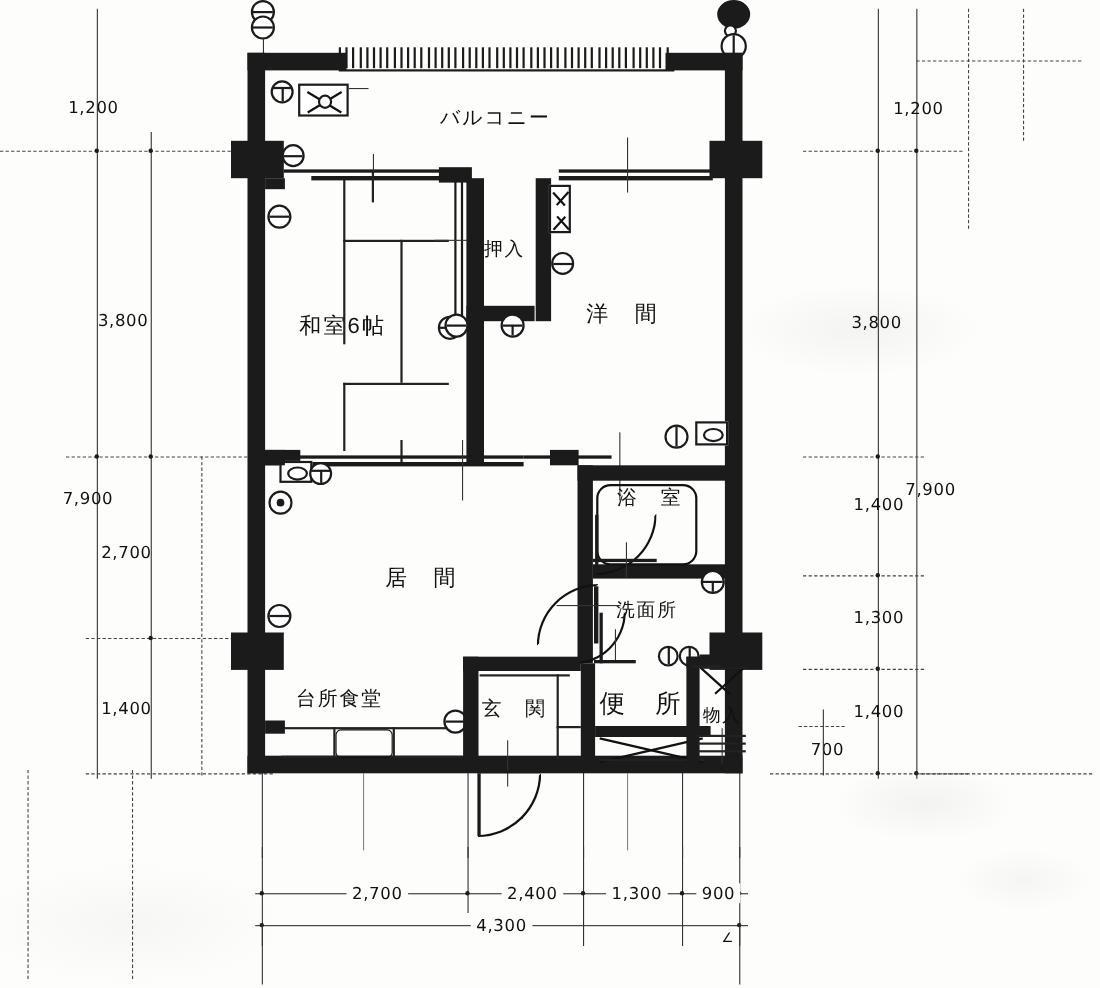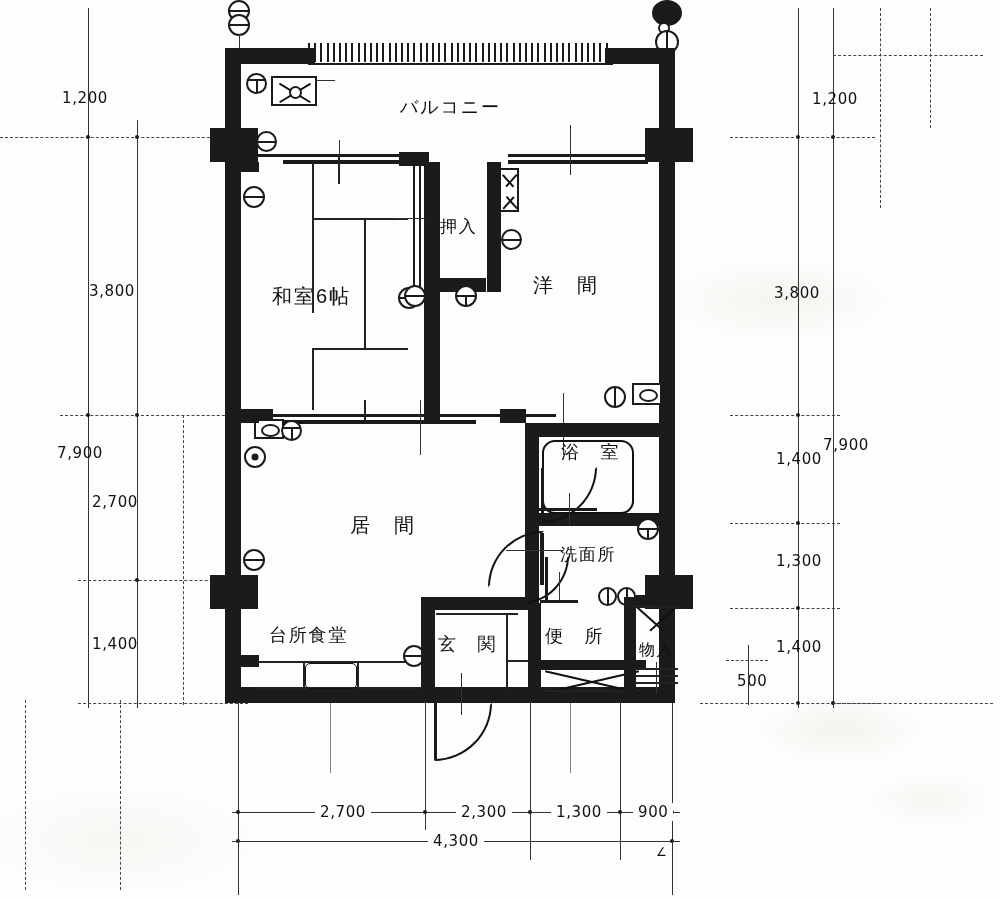--- a/index.html
+++ b/index.html
@@ -117,21 +117,21 @@
   <div class="dot" style="left:796px;top:606px;"></div>
   <div class="dot" style="left:796px;top:701px;"></div>
   <div class="dot" style="left:831px;top:701px;"></div>
 
   <div class="dim" style="left:812px;top:90px;">1,200</div>
   <div class="dim" style="left:774px;top:284px;">3,800</div>
   <div class="dim" style="left:776px;top:450px;">1,400</div>
   <div class="dim" style="left:823px;top:436px;">7,900</div>
   <div class="dim" style="left:776px;top:552px;">1,300</div>
   <div class="dim" style="left:776px;top:638px;">1,400</div>
-  <div class="dim" style="left:737px;top:672px;">500</div>
+  <div class="dim" style="left:737px;top:672px;">700</div>
 
   <div class="rule v" style="left:748px;top:645px;height:60px;"></div>
   <div class="dash" style="left:726px;top:660px;width:42px;"></div>
 
   <div class="dashv" style="left:880px;top:8px;height:200px;"></div>
   <div class="dashv" style="left:930px;top:8px;height:120px;"></div>
   <div class="dash" style="left:833px;top:55px;width:150px;"></div>
   <div class="dash" style="left:833px;top:703px;width:160px;"></div>
 
   <div class="rule v" style="left:238px;top:770px;height:90px;"></div>
@@ -145,21 +145,21 @@
 
   <div class="dot" style="left:236px;top:810px;"></div>
   <div class="dot" style="left:423px;top:810px;"></div>
   <div class="dot" style="left:528px;top:810px;"></div>
   <div class="dot" style="left:618px;top:810px;"></div>
   <div class="dot" style="left:670px;top:810px;"></div>
   <div class="dot" style="left:236px;top:839px;"></div>
   <div class="dot" style="left:670px;top:839px;"></div>
 
   <span class="dim" style="left:315px;top:803px;background:#fdfdfb;padding:0 5px;">2,700</span>
-  <span class="dim" style="left:456px;top:803px;background:#fdfdfb;padding:0 5px;">2,300</span>
+  <span class="dim" style="left:456px;top:803px;background:#fdfdfb;padding:0 5px;">2,400</span>
   <span class="dim" style="left:551px;top:803px;background:#fdfdfb;padding:0 5px;">1,300</span>
   <span class="dim" style="left:633px;top:803px;background:#fdfdfb;padding:0 5px;">900</span>
   <span class="dim" style="left:428px;top:832px;background:#fdfdfb;padding:0 5px;">4,300</span>
 
   <div class="rule v" style="left:238px;top:700px;height:80px;"></div>
   <div class="rule v" style="left:425px;top:700px;height:80px;"></div>
   <div class="rule v" style="left:530px;top:700px;height:80px;"></div>
   <div class="rule v" style="left:620px;top:700px;height:80px;"></div>
   <div class="rule v" style="left:672px;top:700px;height:80px;"></div>
   <div class="rule v" style="left:238px;top:840px;height:55px;"></div>
@@ -400,21 +400,21 @@
   <div class="label" style="left:438px;top:632px;font-size:18px;">玄　関</div>
   <div class="ln" style="left:436px;top:613px;width:82px;height:1.5px;"></div>
   <div class="ln" style="left:506px;top:613px;width:1.5px;height:78px;"></div>
   <div class="ln" style="left:506px;top:660px;width:22px;height:1.5px;"></div>
   <div class="rule v" style="left:461px;top:673px;height:42px;"></div>
   <div class="thin" style="left:434px;top:700px;width:58px;height:3px;"></div>
   <div class="arc" style="left:434px;top:703px;width:58px;height:58px;border-color:#111;border-top-color:transparent;border-left-color:transparent;border-radius:0 0 58px 0;"></div>
   <div class="thin" style="left:434px;top:703px;width:3px;height:57px;"></div>
 
   <div class="wall" style="left:528px;top:603px;width:13px;height:90px;"></div>
-  <div class="label" style="left:545px;top:624px;font-size:18px;">便　所</div>
+  <div class="label" style="left:545px;top:624px;font-size:23px;">便　所</div>
   <div class="wall" style="left:541px;top:660px;width:105px;height:10px;"></div>
   <div class="xmark" style="left:544px;top:670px;width:96px;height:22px;--a1:13deg;--a2:-13deg;"></div>
   <div class="ln" style="left:544px;top:690px;width:96px;height:1.5px;"></div>
 
   <div class="wall" style="left:624px;top:597px;width:12px;height:98px;"></div>
   <div class="label" style="left:639px;top:640px;font-size:16px;">物入</div>
   <div class="vee" style="left:637px;top:606px;width:40px;height:30px;">
     <i style="width:36px;left:0;top:0;transform:rotate(42deg);"></i>
     <i style="width:36px;left:40px;top:0;transform:rotate(138deg);"></i>
   </div>

